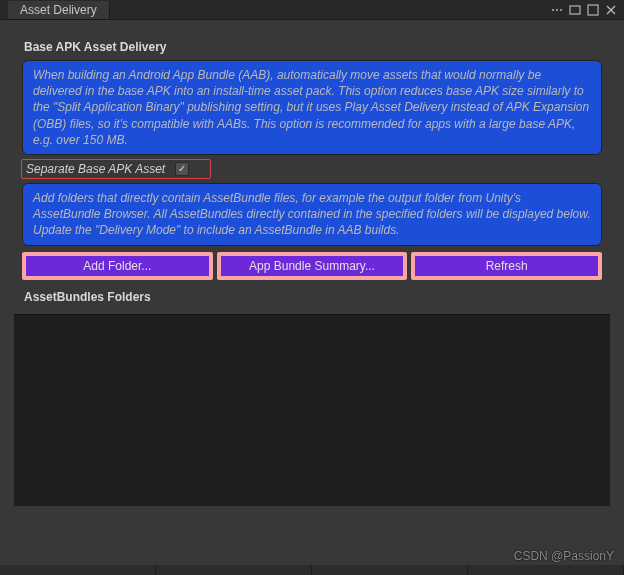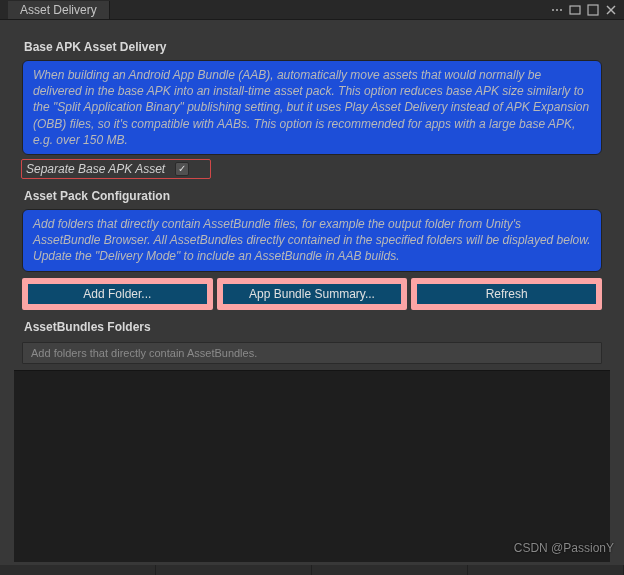--- a/index.html
+++ b/index.html
@@ -97,22 +97,22 @@
       color: #ddd;
       font-size: 10px;
     }
     .button-row {
       display: flex;
       gap: 4px;
       padding: 4px 8px;
     }
     .ubutton {
       flex: 1;
-      background: #0c4a6e;
-      border: 6px solid #fca5a5;
+      background: #6d28d9;
+      border: 4px solid #fca5a5;
       border-radius: 2px;
       color: #e0e0e0;
       padding: 3px 0;
       text-align: center;
       font-size: 12px;
       cursor: pointer;
     }
     .folder-hint {
       margin: 4px 8px;
       background: #414141;
@@ -123,21 +123,21 @@
       border-radius: 1px;
     }
     .dark-area {
       margin-top: 6px;
       background: #1e1e1e;
       height: 192px;
       border-top: 1px solid #141414;
     }
     .watermark {
       position: absolute;
-      bottom: 20px;
+      bottom: 12px;
       right: 10px;
       color: #888;
       font-size: 12px;
       text-shadow: 0 0 2px #000;
     }
     .bottom-bar {
       position: absolute;
       bottom: 0;
       left: 0;
       right: 0;
@@ -186,31 +186,29 @@
 
   <div class="section-header">Base APK Asset Delivery</div>
   <div class="help-box">When building an Android App Bundle (AAB), automatically move assets that would normally be delivered in the base APK into an install-time asset pack. This option reduces base APK size similarly to the "Split Application Binary" publishing setting, but it uses Play Asset Delivery instead of APK Expansion (OBB) files, so it's compatible with AABs. This option is recommended for apps with a large base APK, e.g. over 150 MB.</div>
 
   <div class="checkbox-row">
     <div class="highlight-box"></div>
     <span class="checkbox-label">Separate Base APK Asset</span>
     <div class="checkbox">✓</div>
   </div>
 
-  <div class="section-header">Asset Pack Configuration</div>
   <div class="help-box">Add folders that directly contain AssetBundle files, for example the output folder from Unity's AssetBundle Browser. All AssetBundles directly contained in the specified folders will be displayed below. Update the "Delivery Mode" to include an AssetBundle in AAB builds.</div>
 
   <div class="button-row">
     <div class="ubutton">Add Folder...</div>
     <div class="ubutton">App Bundle Summary...</div>
     <div class="ubutton">Refresh</div>
   </div>
 
   <div class="section-header">AssetBundles Folders</div>
-  <div class="folder-hint">Add folders that directly contain AssetBundles.</div>
 
   <div class="dark-area"></div>
 
 </div>
 
 <div class="watermark">CSDN @PassionY</div>
 
 <div class="bottom-bar">
   <div class="bottom-segment"></div>
   <div class="bottom-segment"></div>

